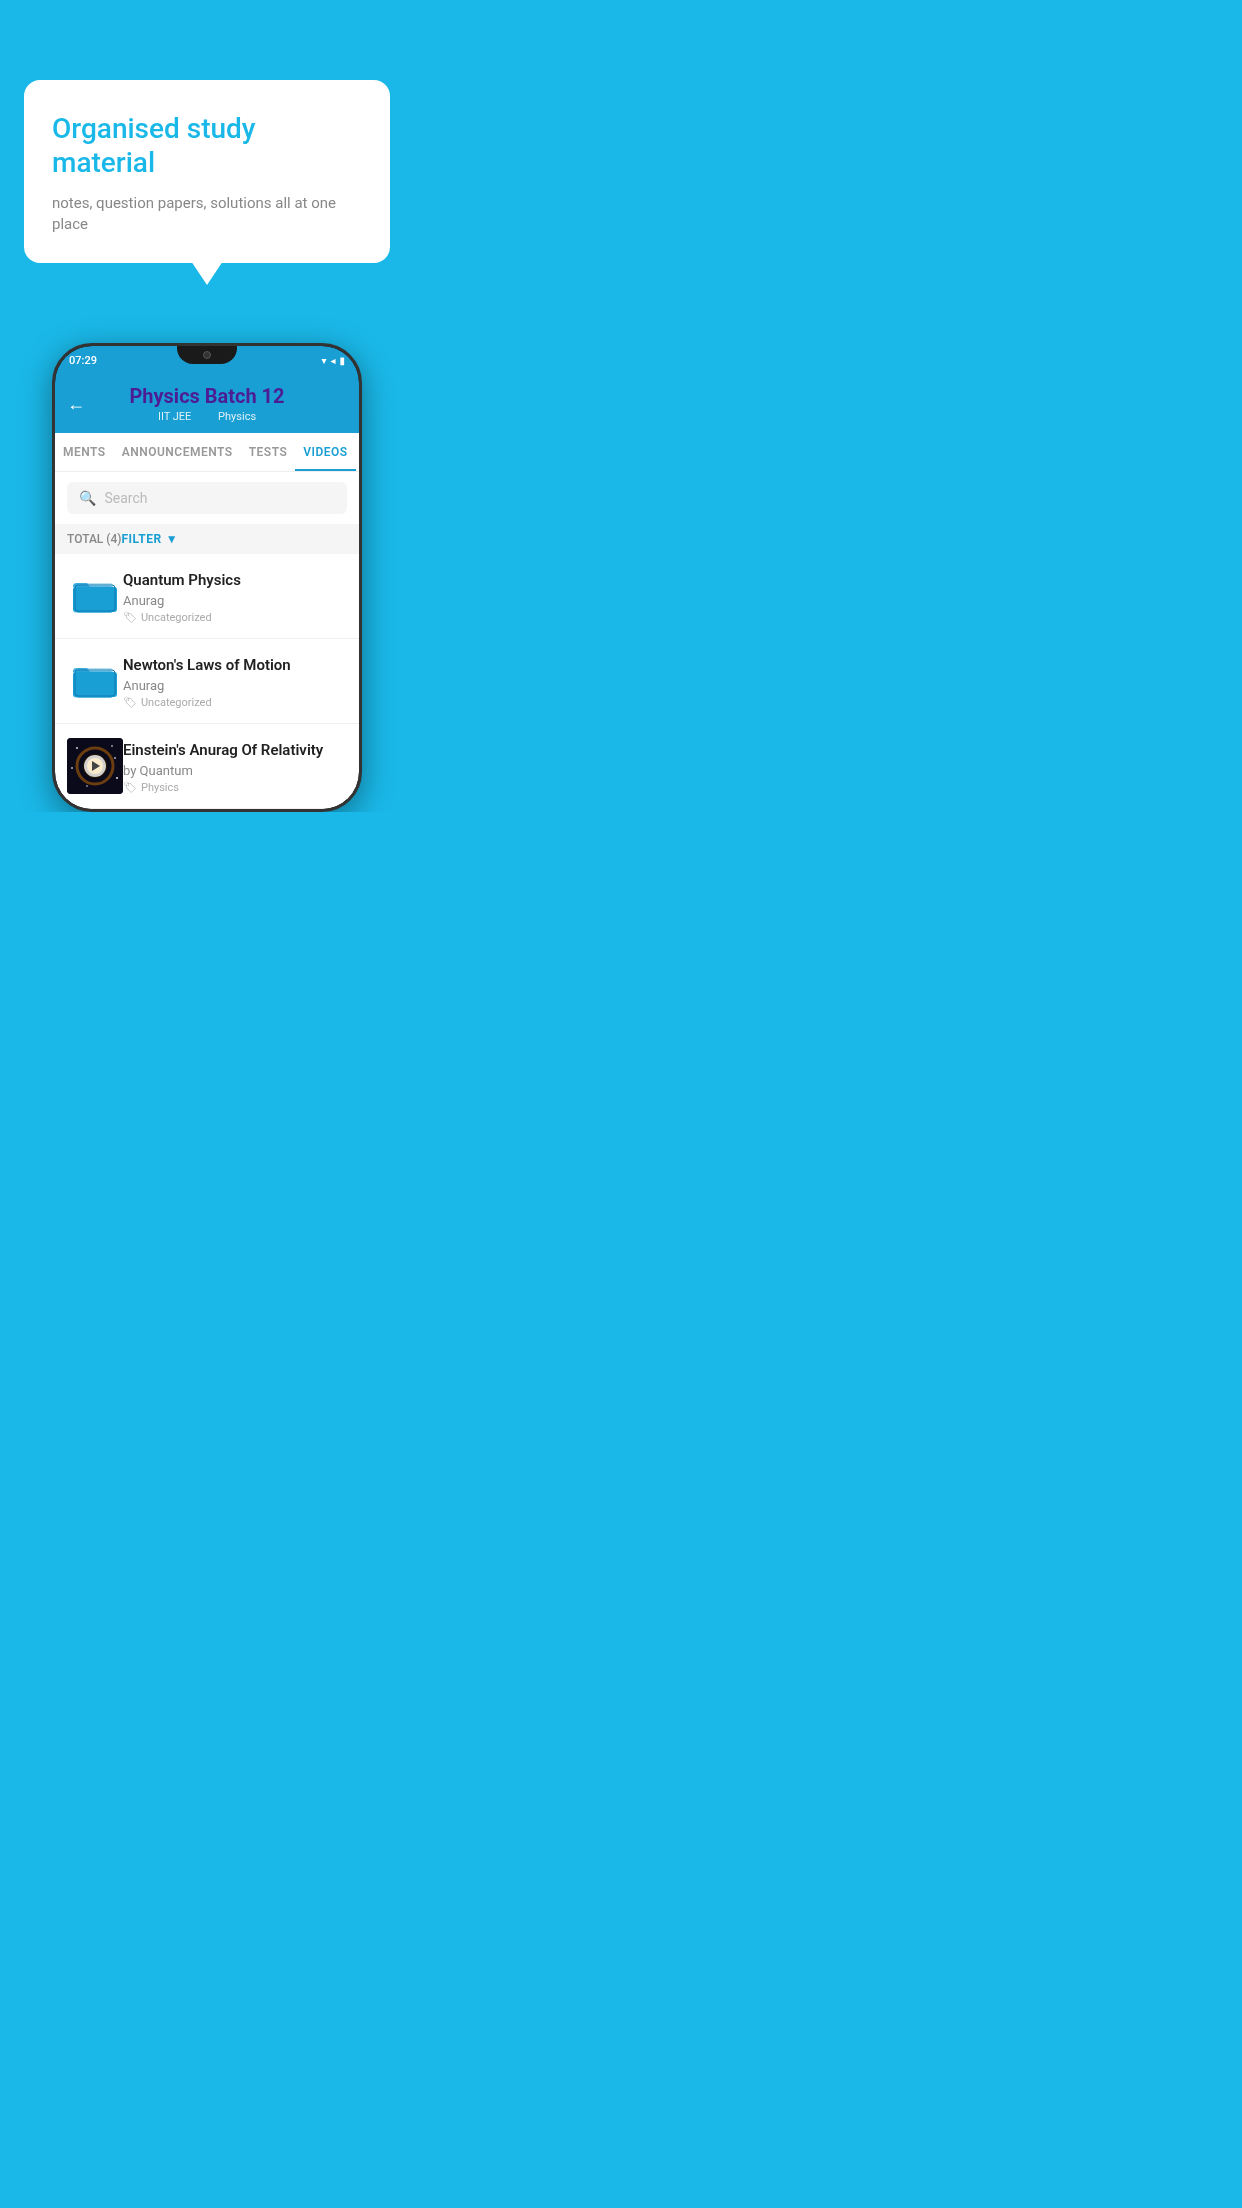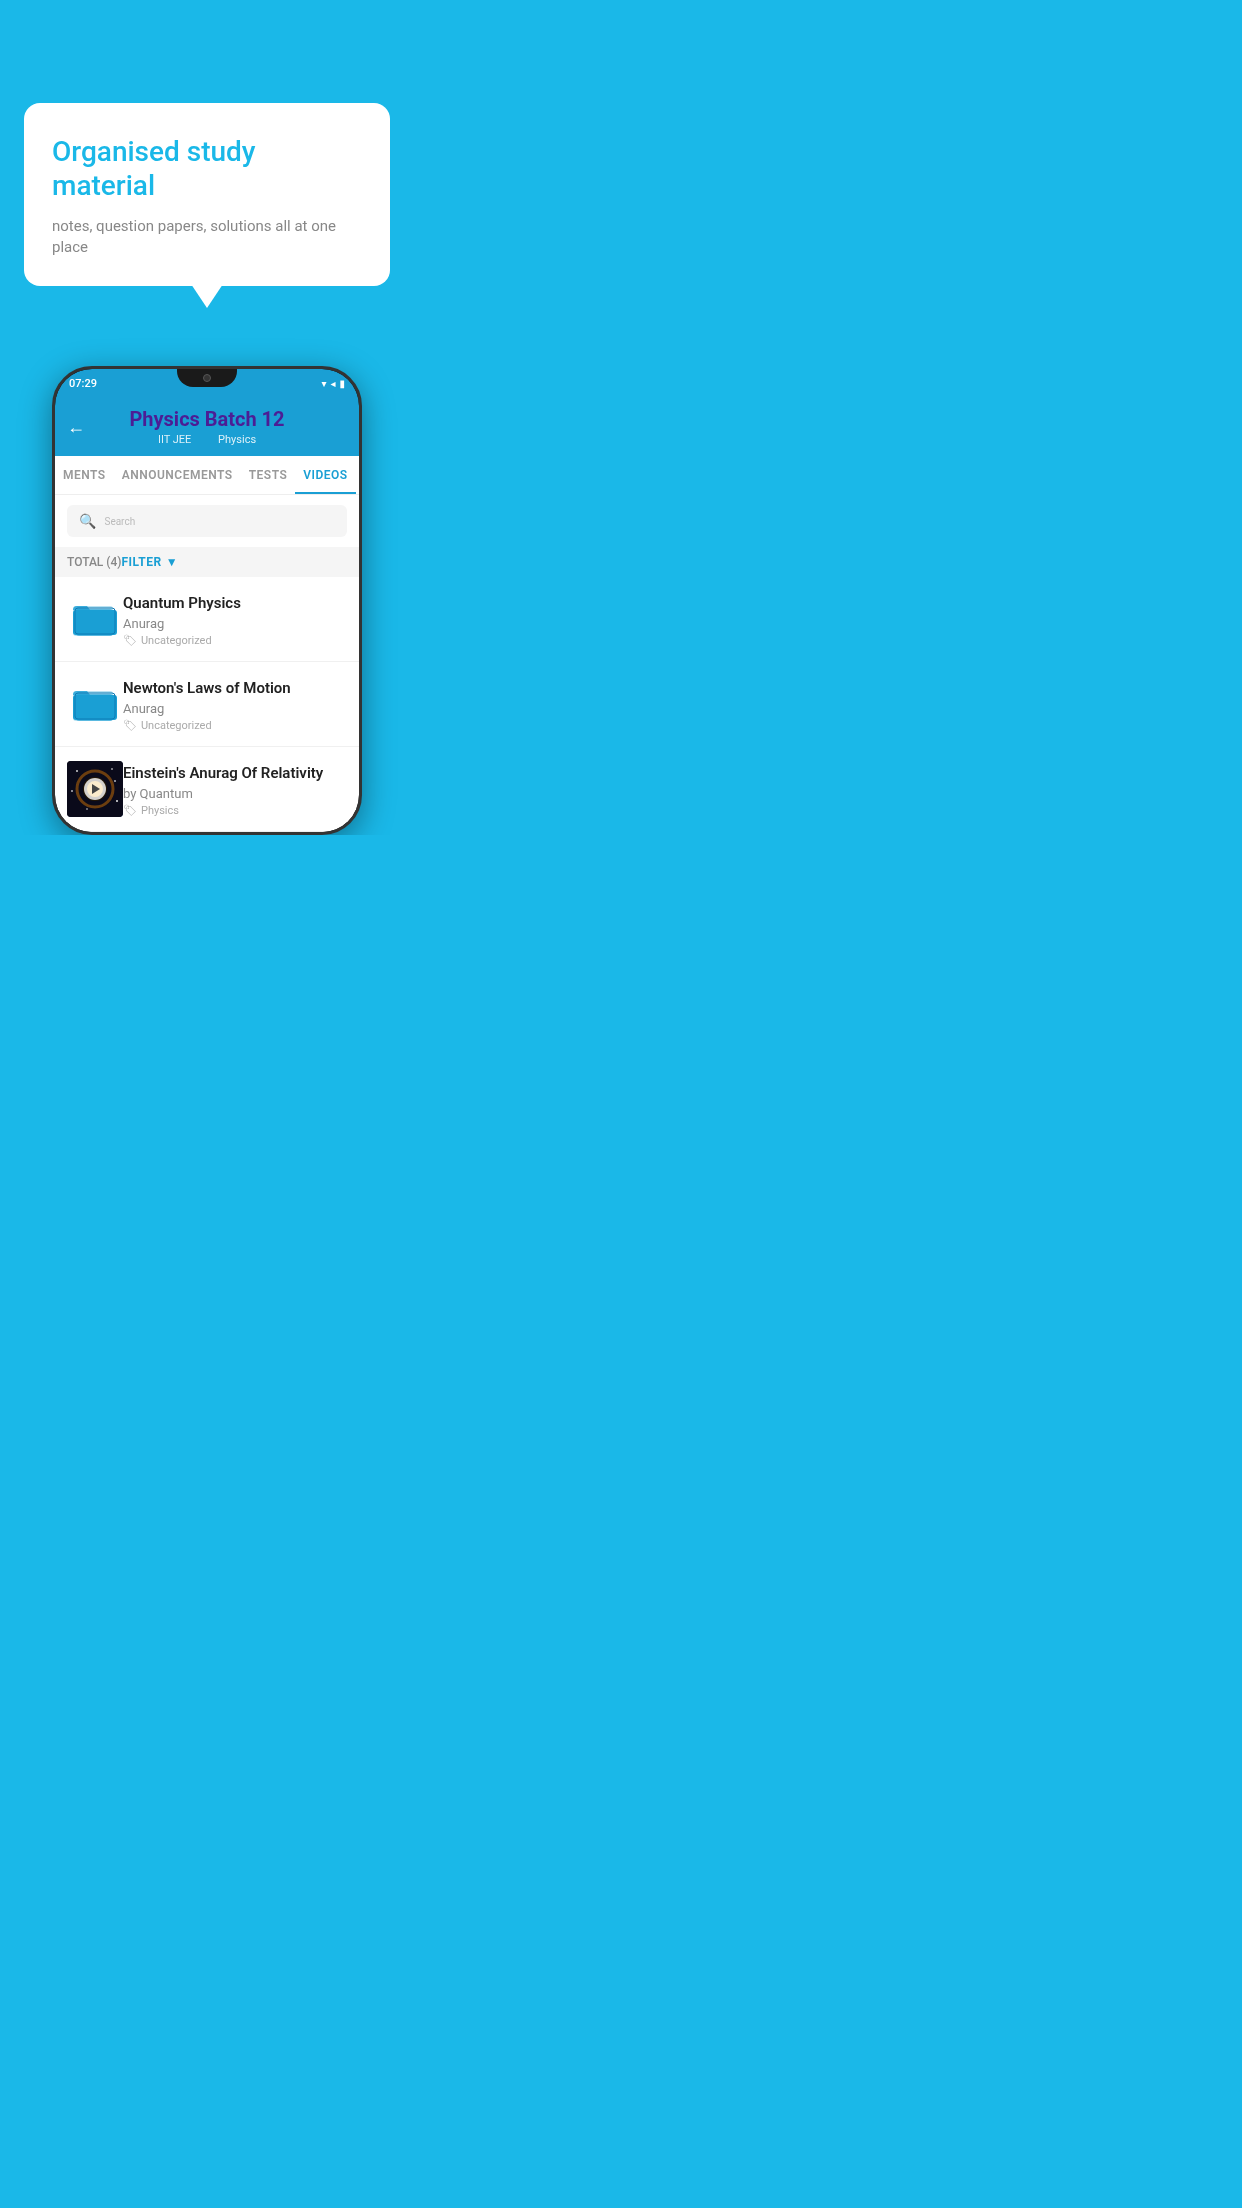--- a/index.html
+++ b/index.html
@@ -12,24 +12,23 @@
       font-family: 'Roboto', Arial, sans-serif;
       display: flex;
       flex-direction: column;
       align-items: center;
       overflow-x: hidden;
     }
 
     
     .speech-bubble-area {
       width: 100%;
-      padding: 60px 24px 30px 24px;
+      padding: 80px 24px 30px 24px;
       display: flex;
       justify-content: flex-end;
-      margin-top: 43px;
     }
 
     .speech-bubble {
       background: white;
       border-radius: 16px;
       padding: 32px 28px 28px 28px;
       position: relative;
       width: 100%;
       max-width: 370px;
     }
@@ -216,21 +215,21 @@
       gap: 8px;
     }
 
     .search-icon {
       color: #aaa;
       font-size: 14px;
     }
 
     .search-text {
       color: #bbb;
-      font-size: 10px;
+      font-size: 14px;
     }
 
     
     .filter-bar {
       background: #f5f5f5;
       display: flex;
       justify-content: flex-start;
       align-items: center;
       padding: 8px 12px;
     }

